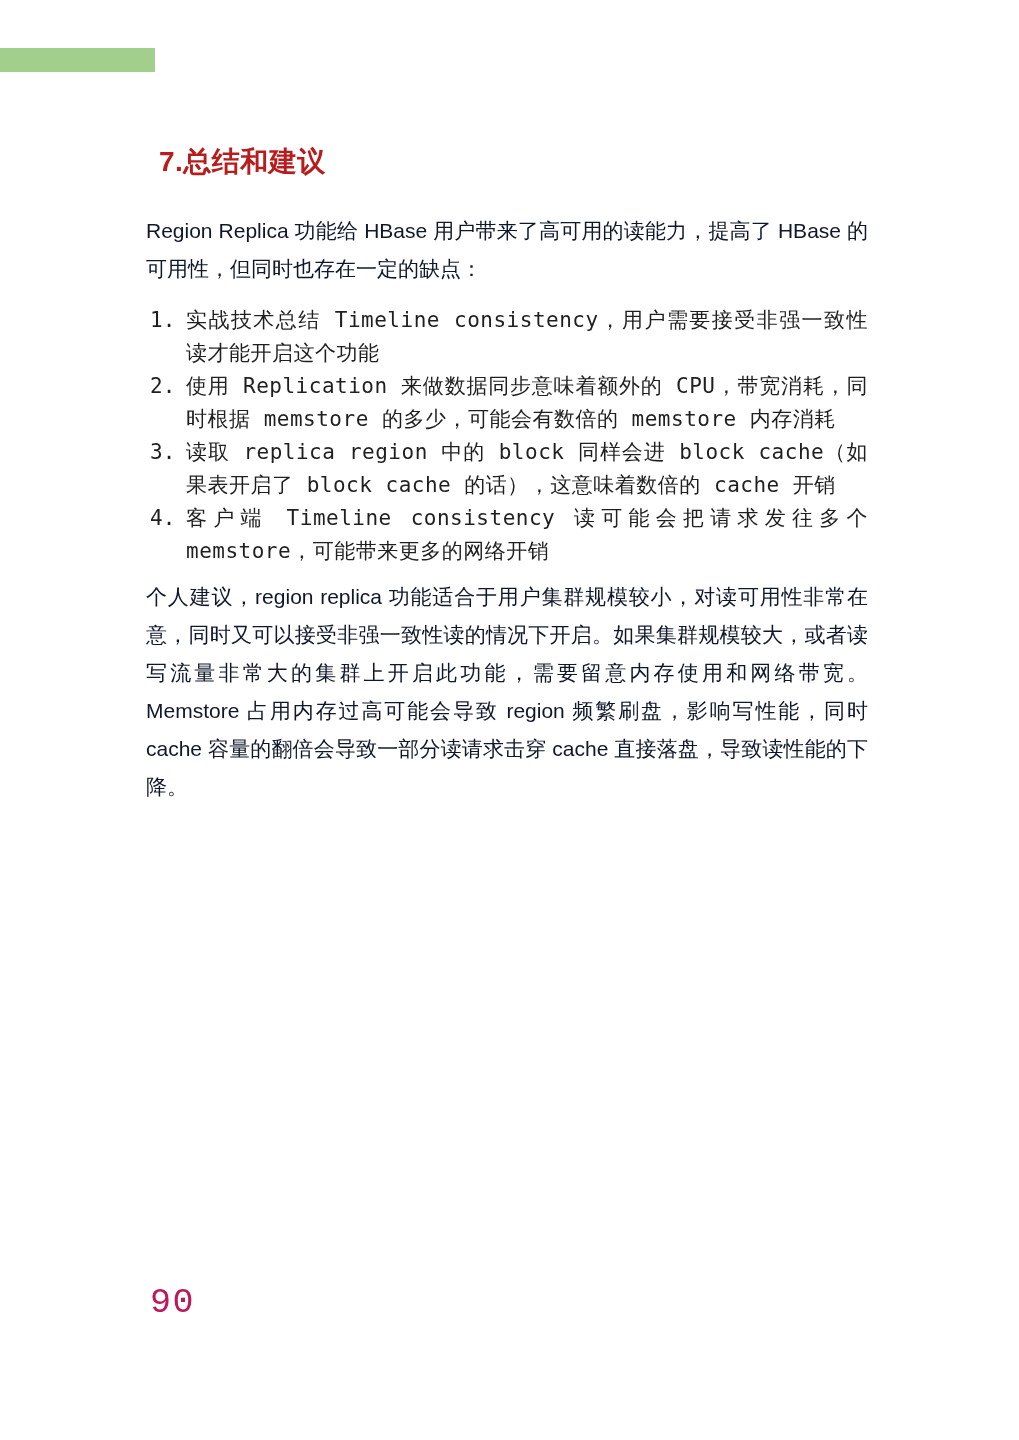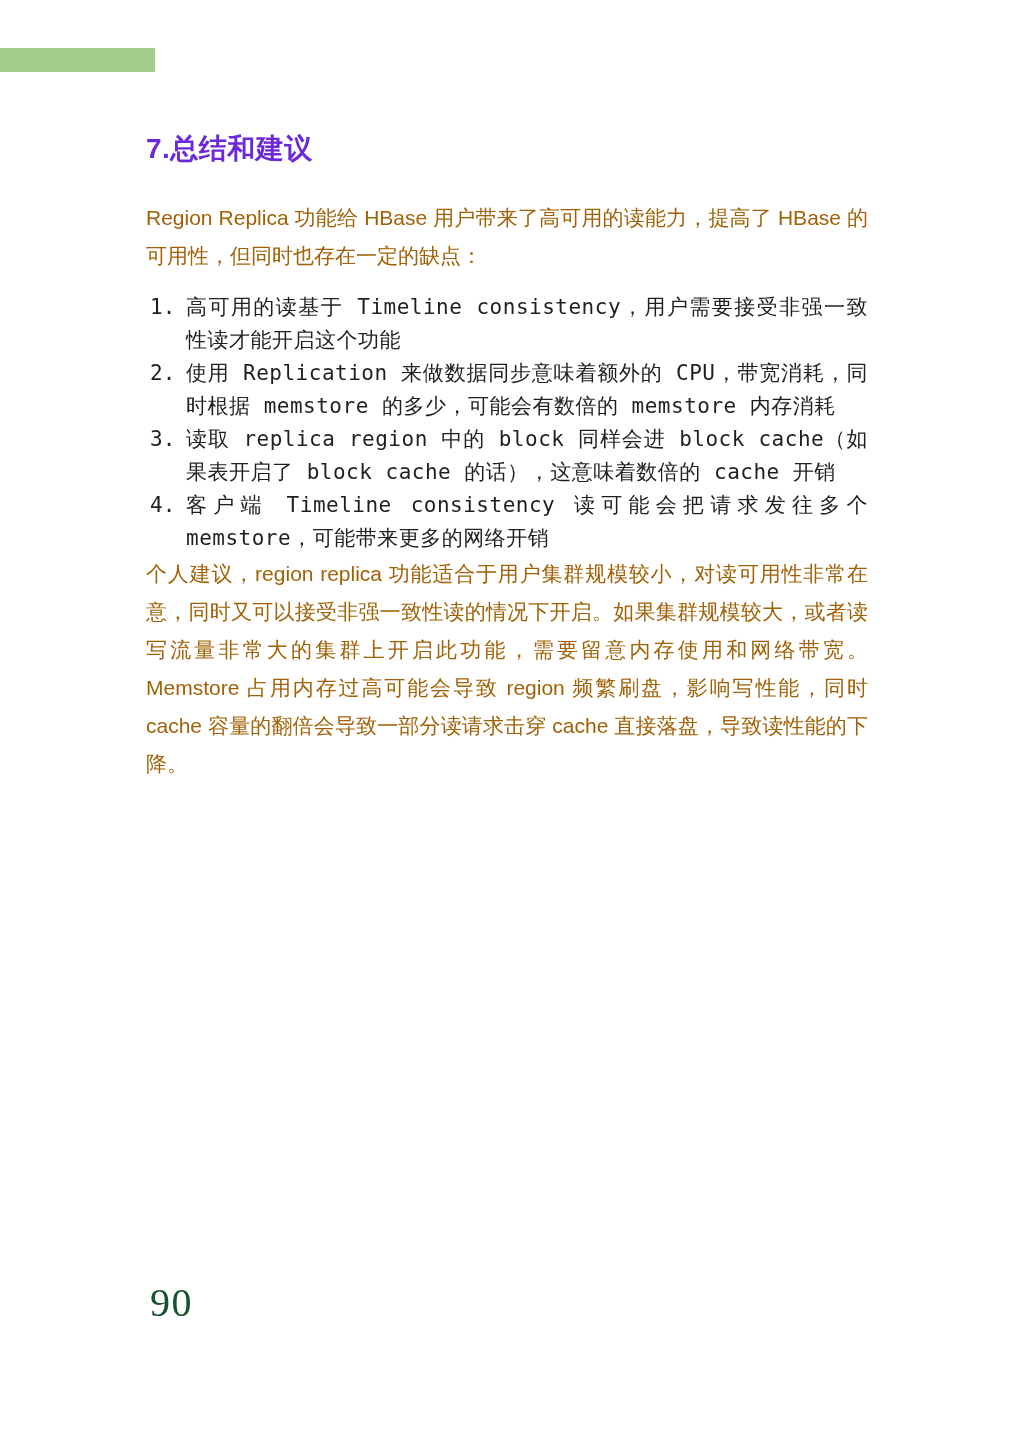--- a/index.html
+++ b/index.html
@@ -37,39 +37,39 @@
     white-space: nowrap;
   }
   
   .content {
     position: absolute;
     left: 146px;
     top: 132px;
     width: 722px;
   }
   h1.section-title {
-    margin: 0;
+    margin: 13px;
     font-size: 28px;
     line-height: 34px;
     font-weight: 600;
-    color: #6d28d9;
+    color: #b91c1c;
     letter-spacing: 0.5px;
     font-family: "Liberation Sans", sans-serif;
   }
   p.body-para {
     margin: 0;
     font-size: 21px;
     line-height: 38px;
-    color: #a16207;
+    color: #0f172a;
     text-align: justify;
     font-family: "Liberation Sans", sans-serif;
   }
   p.body-para.intro { margin-top: 33px; }
   p.body-para.after-list { margin-top: 0; }
-  p.body-para.suggestion { }
+  p.body-para.suggestion { margin-top: 10px; }
   .drawback-list {
     margin-top: 16px;
     margin-bottom: 0;
   }
   .list-item {
     display: flex;
     align-items: flex-start;
     font-size: 21px;
     line-height: 33px;
     color: #1f1f1f;
@@ -85,46 +85,46 @@
     flex: 1 1 auto;
     text-align: justify;
     
     font-family: "DejaVu Sans Mono", "DejaVu Serif", serif;
     letter-spacing: 0.5px;
   }
   .page-number {
     position: absolute;
     left: 150px;
     top: 1284px;
-    font-size: 40px;
+    font-size: 35px;
     line-height: 38px;
-    color: #14532d;
+    color: #be185d;
     font-weight: 400;
     letter-spacing: 1.5px;
-    font-family: Liberation Serif, serif;
+    font-family: Liberation Mono, monospace;
   }
 </style>
 </head>
 <body>
 
 <div class="page">
 
   <div class="accent-bar"></div>
 
   <main class="content">
 
     <h1 class="section-title">7.总结和建议</h1>
 
     <p class="body-para intro">Region Replica 功能给 HBase 用户带来了高可用的读能力，提高了 HBase 的可用性，但同时也存在一定的缺点：</p>
 
     <div class="drawback-list">
 
       <div class="list-item">
         <span class="num">1.</span>
-        <span class="txt">高可用的读基于 Timeline consistency，用户需要接受非强一致性读才能开启这个功能</span>
+        <span class="txt">实战技术总结 Timeline consistency，用户需要接受非强一致性读才能开启这个功能</span>
       </div>
 
       <div class="list-item">
         <span class="num">2.</span>
         <span class="txt">使用 Replication 来做数据同步意味着额外的 CPU，带宽消耗，同时根据 memstore 的多少，可能会有数倍的 memstore 内存消耗</span>
       </div>
 
       <div class="list-item">
         <span class="num">3.</span>
         <span class="txt">读取 replica region 中的 block 同样会进 block cache（如果表开启了 block cache 的话），这意味着数倍的 cache 开销</span>

